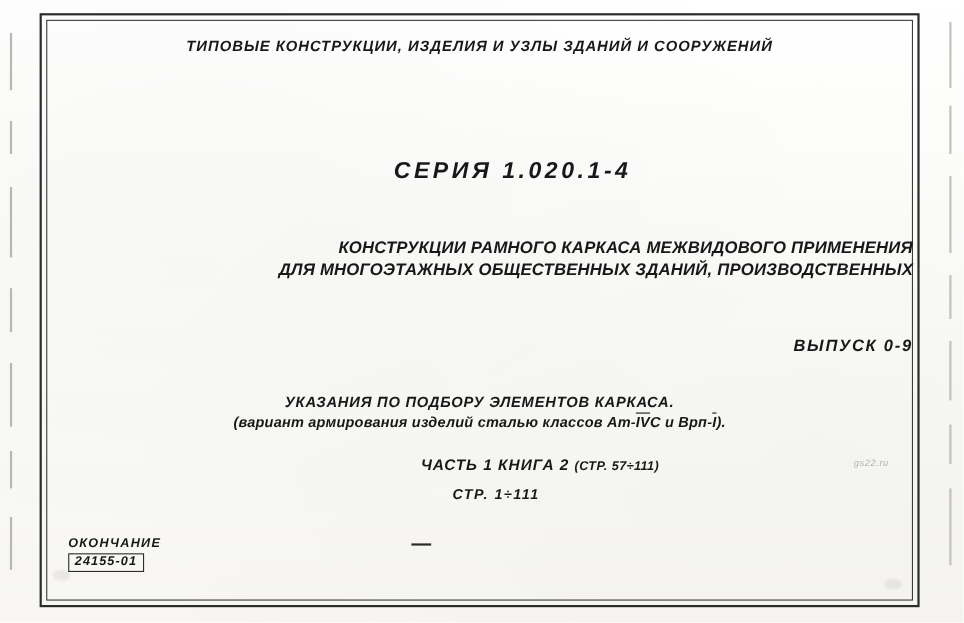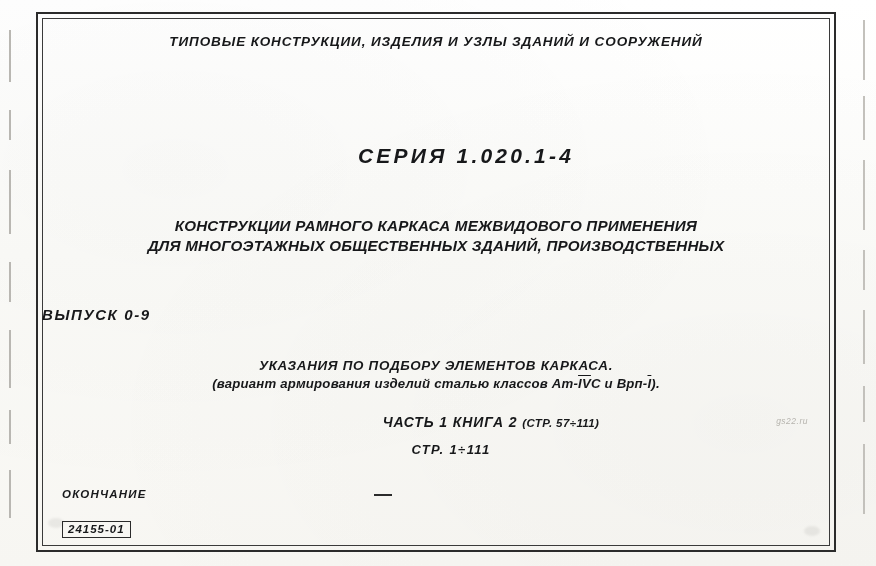--- a/index.html
+++ b/index.html
@@ -116,26 +116,27 @@
     width: 788px;
     text-align: center;
   }
   .title-block div {
     font-size: 15.2px;
     letter-spacing: 0.2px;
     font-weight: 600;
     color: #17181a;
     line-height: 20px;
     white-space: nowrap;
+    text-align: right;
   }
   .issue {
     top: 288px;
     left: 0;
     width: 788px;
-    text-align: left;
+    text-align: right;
     font-size: 15px;
     letter-spacing: 1.6px;
     font-weight: 600;
   }
   .subtitle {
     top: 328px;
     left: 0;
     width: 788px;
     text-align: center;
     font-size: 13.4px;
@@ -193,21 +194,21 @@
     position: absolute;
     left: 20px;
     top: 470px;
     width: 120px;
   }
   .ending-label {
     font-size: 11.5px;
     letter-spacing: 1.2px;
     font-weight: 600;
     color: #17181a;
-    margin-bottom: 19px;
+    margin-bottom: 1px;
   }
   .ending-code {
     display: inline-block;
     border: 1.5px solid #2b2b2b;
     padding: 1px 5px 2px 5px;
     font-size: 11.5px;
     letter-spacing: 1px;
     font-weight: 600;
     color: #17181a;
   }

